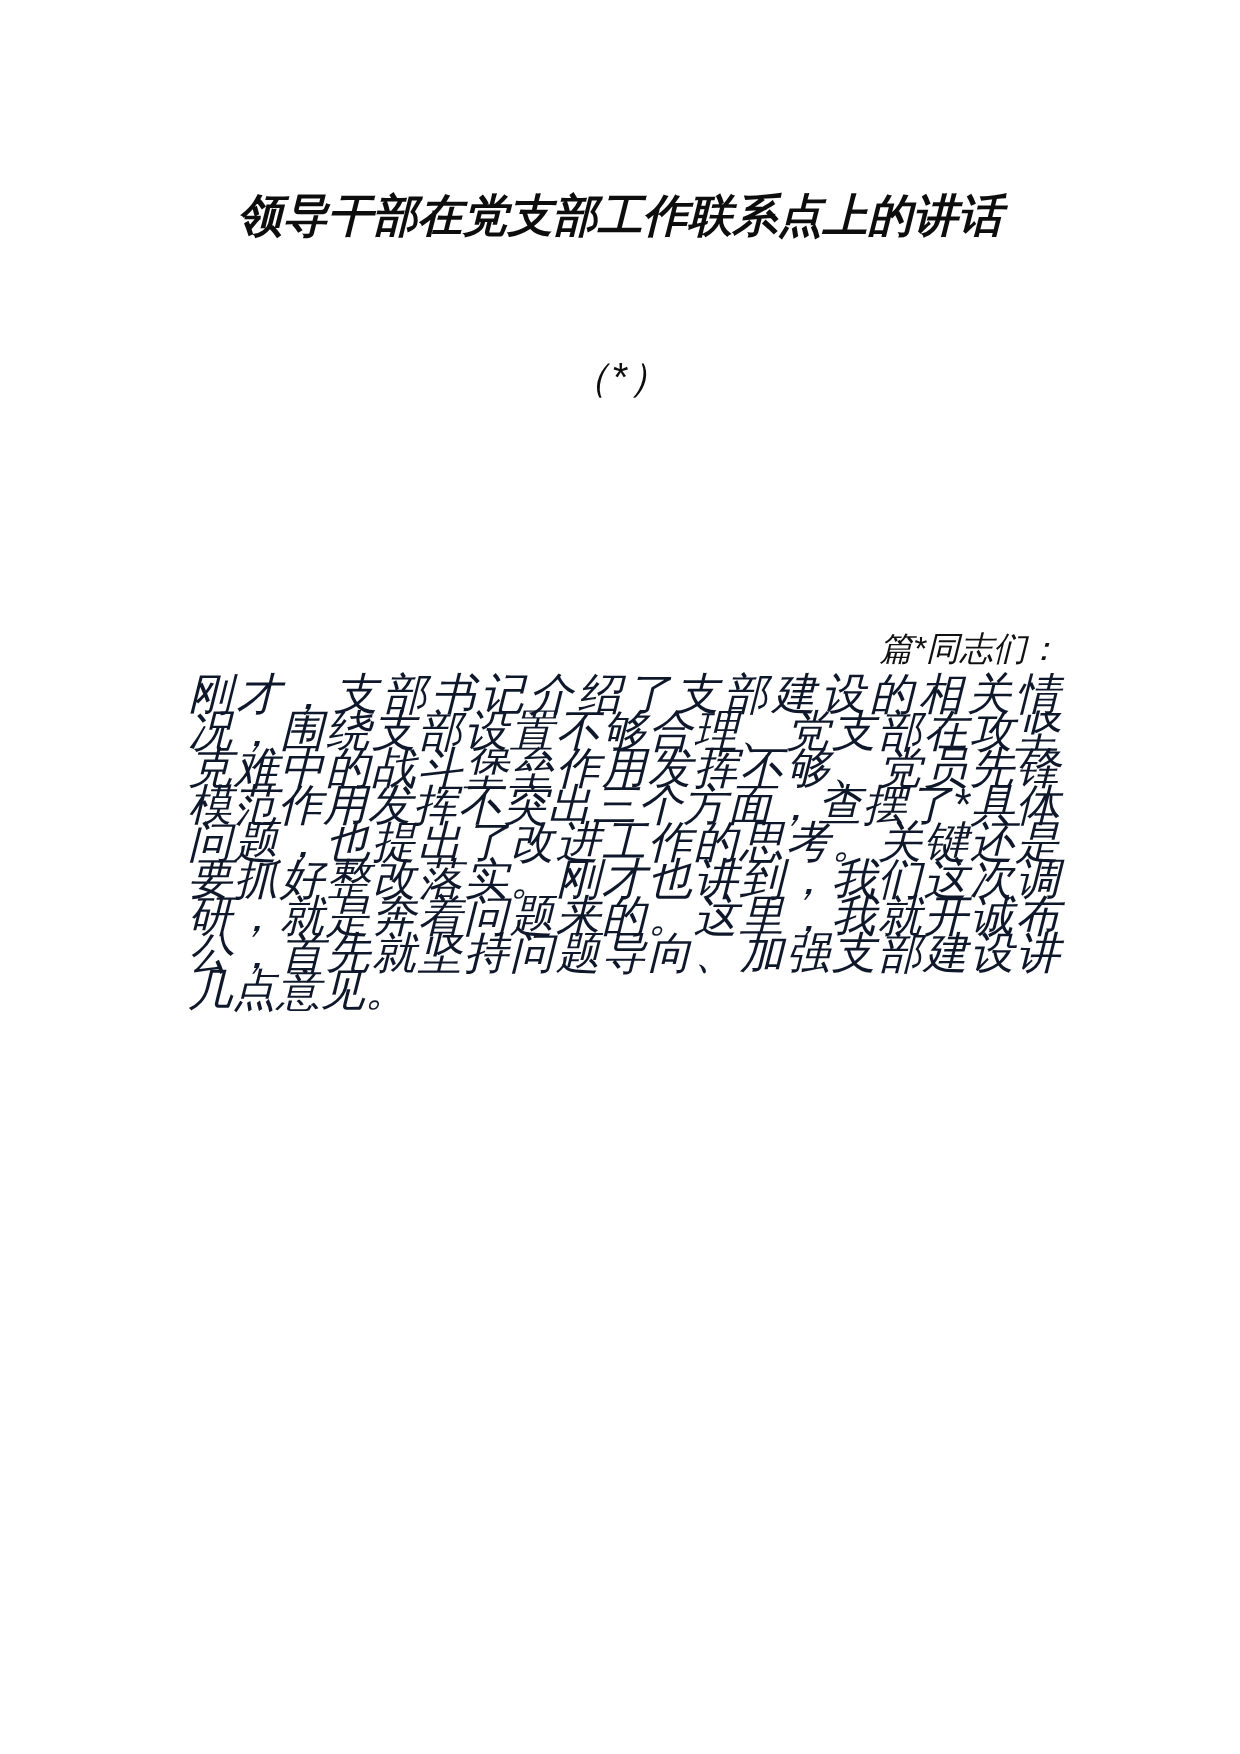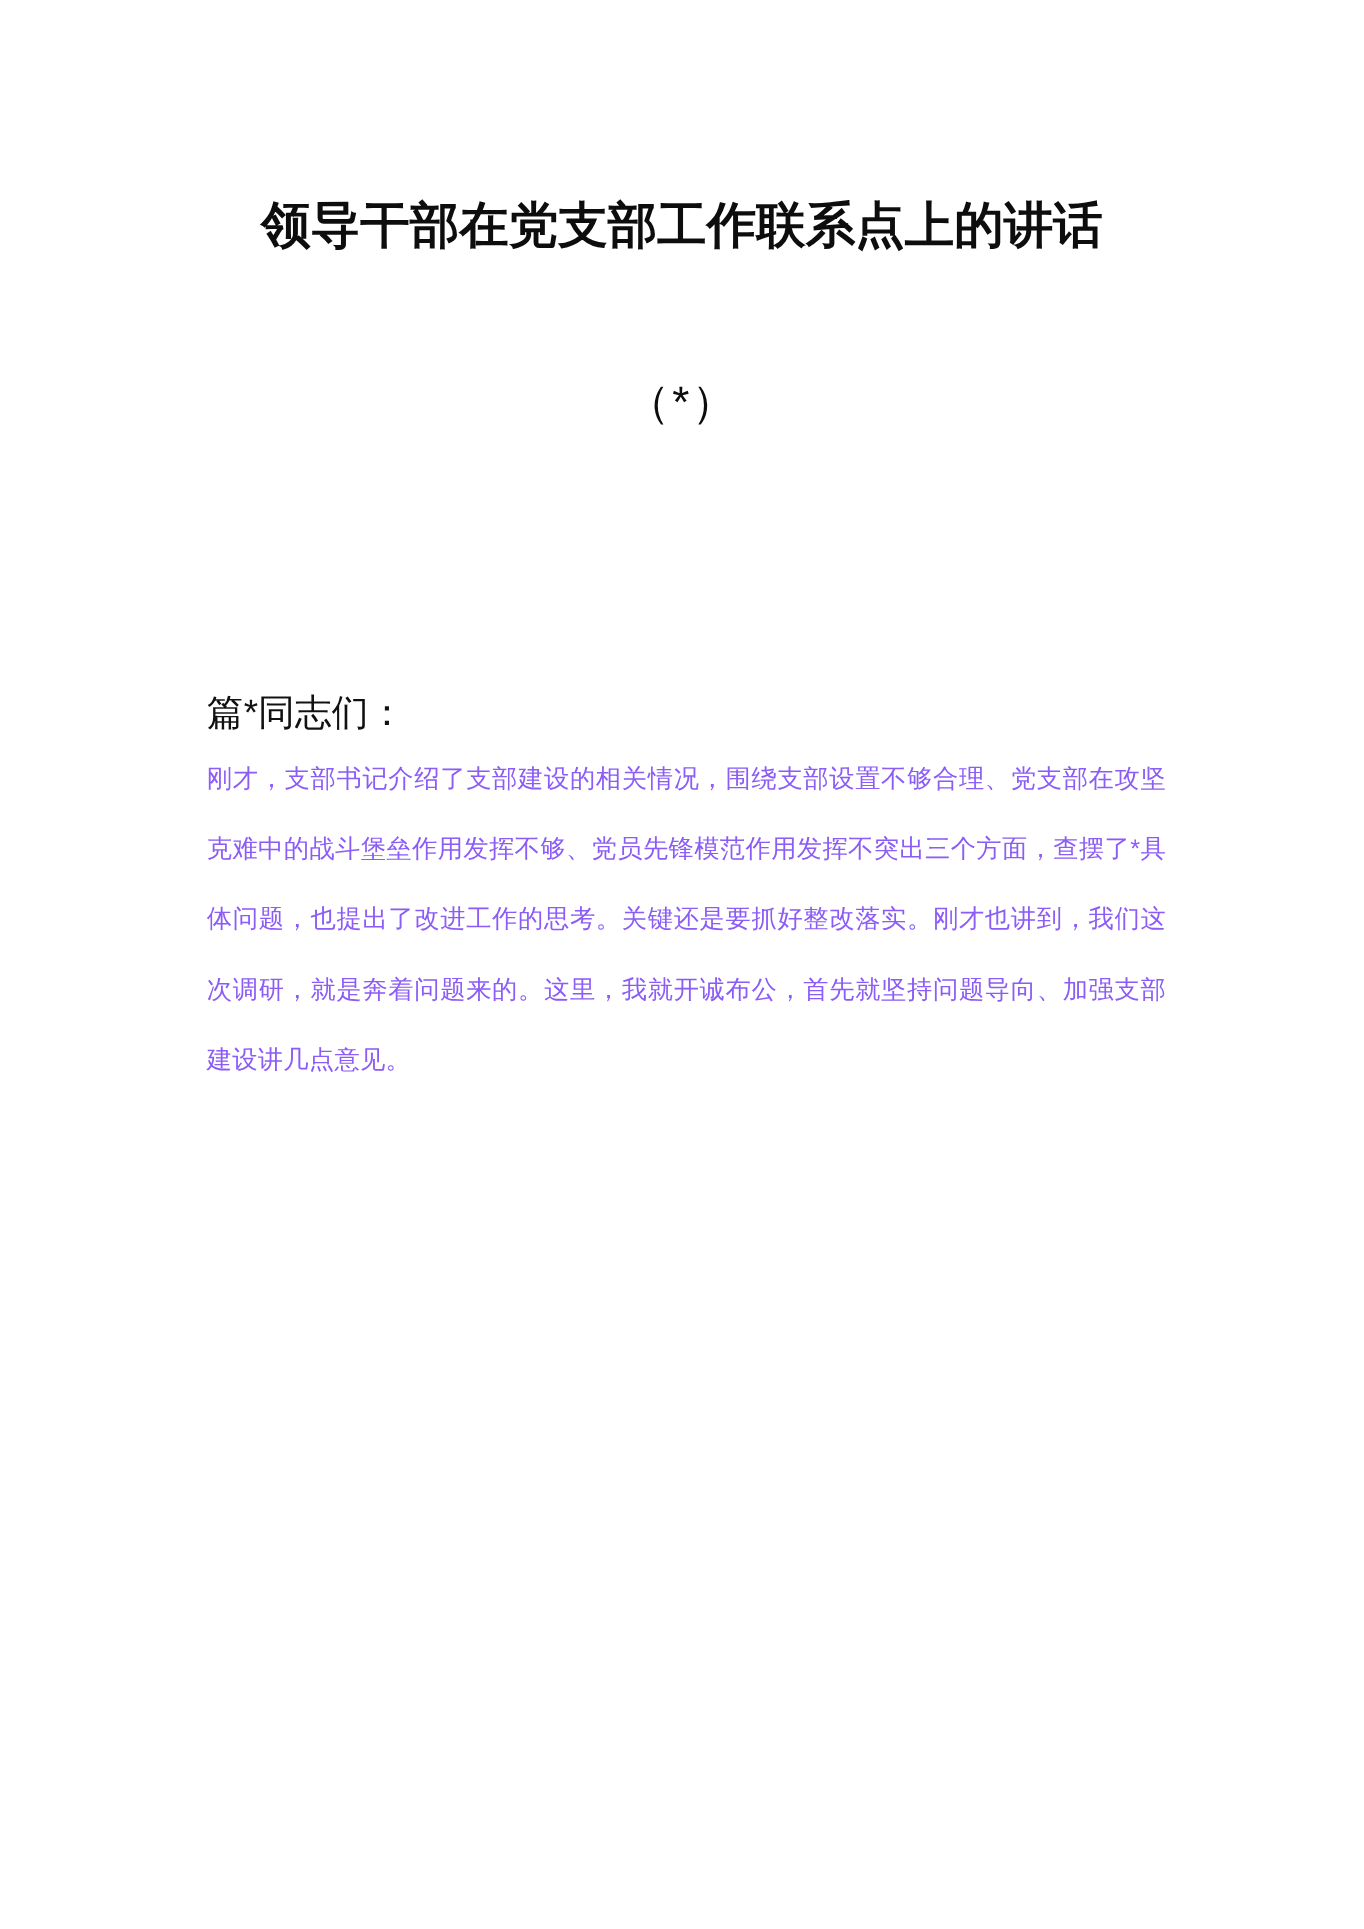--- a/index.html
+++ b/index.html
@@ -12,23 +12,24 @@
     height: 1754px;
     font-family: "Liberation Sans", "DejaVu Sans", sans-serif;
     color: #000000;
     overflow: hidden;
     position: relative;
   }
   .page {
     width: 1240px;
     height: 1754px;
     box-sizing: border-box;
-    padding: 0;
+    padding: 11px;
     position: relative;
     background: #fff;
+    font-style: italic;
   }
   .doc-title {
     font-size: 45px;
     font-weight: bold;
     text-align: center;
     letter-spacing: 0px;
     line-height: 1.2;
     margin: 0;
     padding-top: 178px;
     color: #0d0d0d;
@@ -42,46 +43,46 @@
     padding-top: 110px;
     letter-spacing: 2px;
     color: #0d0d0d;
   }
   .body-block {
     position: absolute;
     left: 188px;
     width: 872px;
   }
   p.para {
-    font-size: 23px;
-    line-height: 64px;
+    font-size: 44px;
+    line-height: 37px;
     margin: 0;
     text-align: justify;
     text-justify: inter-ideograph;
     letter-spacing: 0.2px;
-    color: #8b5cf6;
+    color: #0f172a;
     font-weight: 350;
   }
   .salutation {
     font-size: 33.5px;
     line-height: 57px;
     margin: 0;
     color: #111111;
   }
 </style>
 </head>
 <body>
 
 <div class="page">
 
   <h1 class="doc-title">领导干部在党支部工作联系点上的讲话</h1>
 
   <div class="doc-subtitle">（*）</div>
 
-  <div class="body-block" style="top: 620px;">
+  <div class="body-block" style="top: 620px; text-align: right;">
     <p class="salutation">篇*同志们：</p>
   </div>
 
   <div class="body-block" style="top: 675px;">
     <p class="para">刚才，支部书记介绍了支部建设的相关情况，围绕支部设置不够合理、党支部在攻坚克难中的战斗堡垒作用发挥不够、党员先锋模范作用发挥不突出三个方面，查摆了*具体问题，也提出了改进工作的思考。关键还是要抓好整改落实。刚才也讲到，我们这次调研，就是奔着问题来的。这里，我就开诚布公，首先就坚持问题导向、加强支部建设讲几点意见。</p>
   </div>
 
 
 </div>
 

